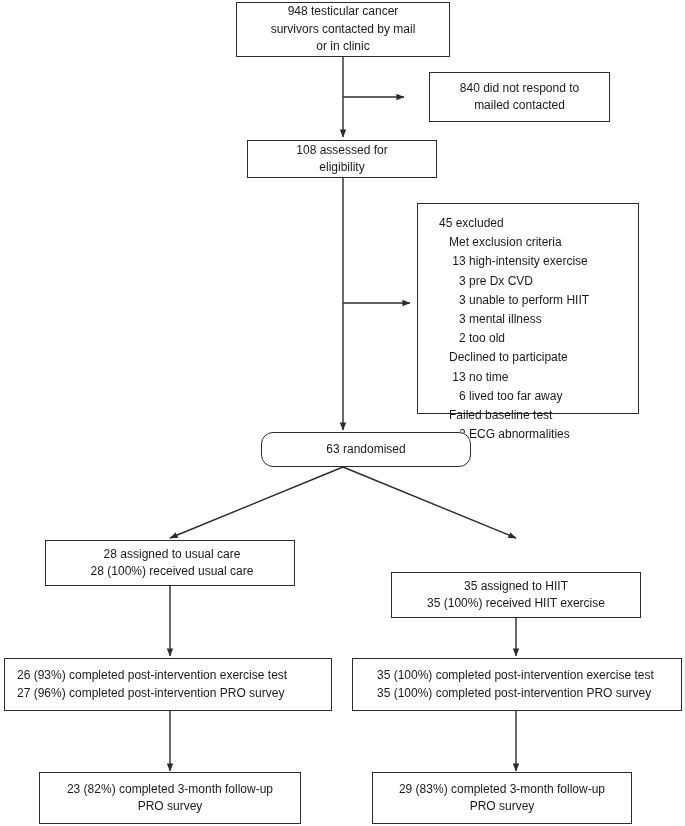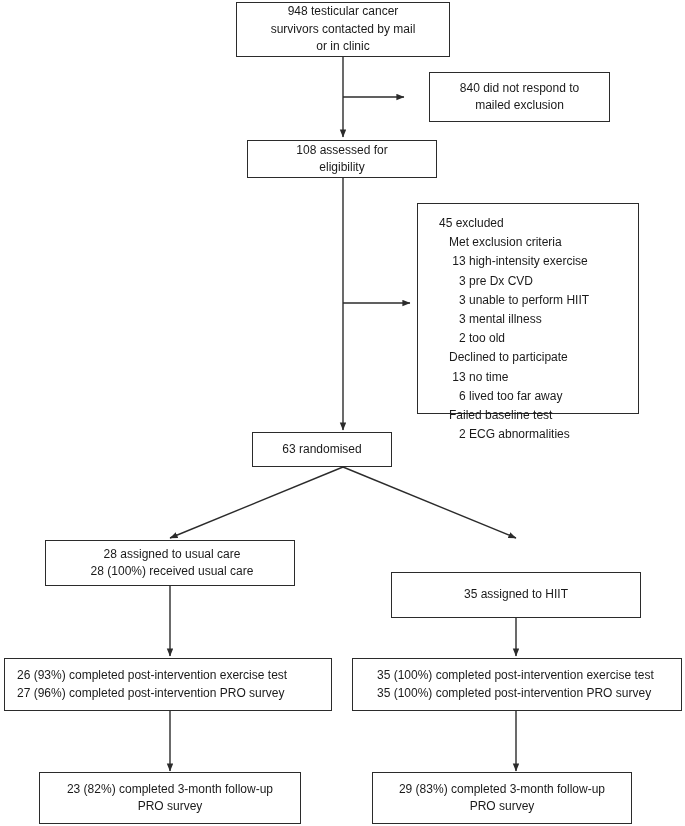--- a/index.html
+++ b/index.html
@@ -95,21 +95,21 @@
   </svg>
 
   <div class="node center pad-lr" id="node-contacted" style="left:236px; top:2px; width:214px; height:55px;">
     <span class="line">948 testicular cancer</span>
     <span class="line">survivors contacted by mail</span>
     <span class="line">or in clinic</span>
   </div>
 
   <div class="node center pad-lr" id="node-no-response" style="left:411px; top:72px; width:181px; height:50px;margin-left:18px;">
     <span class="line">840 did not respond to</span>
-    <span class="line">mailed exclusion</span>
+    <span class="line">mailed contacted</span>
   </div>
 
   <div class="node center pad-lr" id="node-assessed" style="left:247px; top:140px; width:190px; height:38px;">
     <span class="line">108 assessed for</span>
     <span class="line">eligibility</span>
   </div>
 
   <div class="node left" id="node-excluded" style="left:417px; top:203px; width:222px; height:211px;">
     <span class="line">45 excluded</span>
     <span class="line">   Met exclusion criteria</span>
@@ -118,31 +118,32 @@
     <span class="line">      3 unable to perform HIIT</span>
     <span class="line">      3 mental illness</span>
     <span class="line">      2 too old</span>
     <span class="line">   Declined to participate</span>
     <span class="line">    13 no time</span>
     <span class="line">      6 lived too far away</span>
     <span class="line">   Failed baseline test</span>
     <span class="line">      2 ECG abnormalities</span>
   </div>
 
-  <div class="node center pad-lr" id="node-randomised" style="left:252px; top:432px; width:140px; height:35px;">
+  <div class="node center pad-lr" id="node-randomised" style="left:261px; top:432px; width:210px; height:35px;border-radius:12px;">
     <span class="line">63 randomised</span>
   </div>
 
   <div class="node center pad-lr" id="node-usual-care-assigned" style="left:45px; top:540px; width:250px; height:46px;padding-left:16px;">
     <span class="line">28 assigned to usual care</span>
     <span class="line">28 (100%) received usual care</span>
   </div>
 
   <div class="node center pad-lr" id="node-hiit-assigned" style="left:391px; top:540px; width:250px; height:46px;margin-top:32px;">
     <span class="line">35 assigned to HIIT</span>
+    <span class="line">35 (100%) received HIIT exercise</span>
   </div>
 
   <div class="node left" id="node-usual-care-post" style="left:4px; top:658px; width:328px; height:53px; padding-left:12px; ">
     <span class="line">26 (93%) completed post-intervention exercise test</span>
     <span class="line">27 (96%) completed post-intervention PRO survey</span>
   </div>
 
   <div class="node left" id="node-hiit-post" style="left:352px; top:658px; width:330px; height:53px; padding-left:24px; padding-right:8px;">
     <span class="line">35 (100%) completed post-intervention exercise test</span>
     <span class="line">35 (100%) completed post-intervention PRO survey</span>

